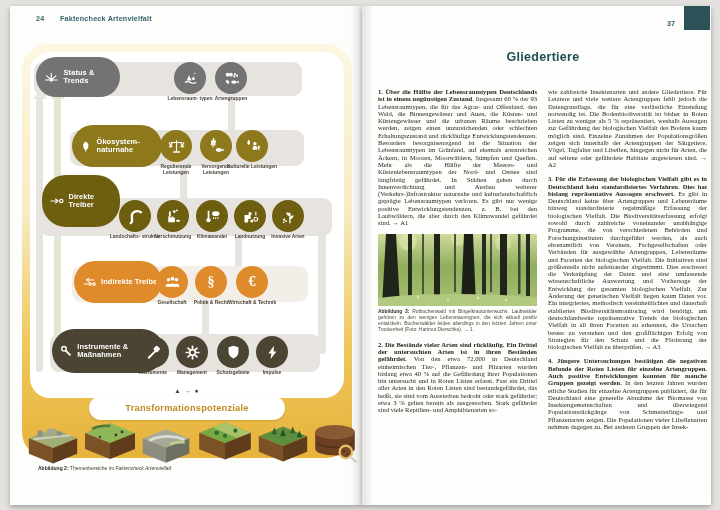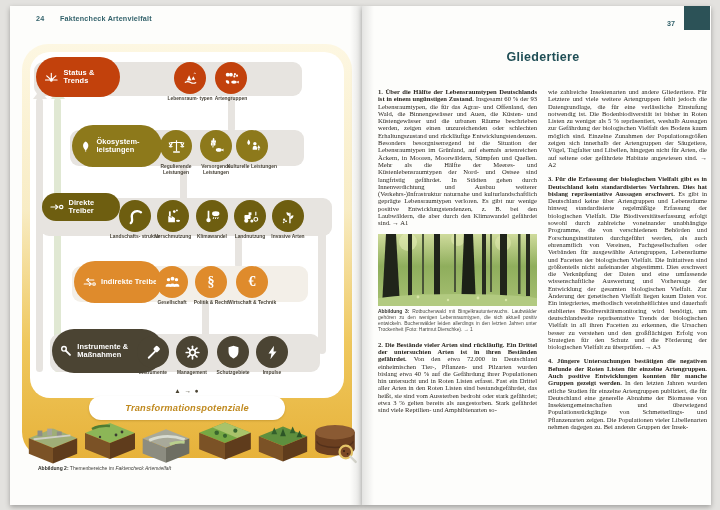--- a/index.html
+++ b/index.html
@@ -28,29 +28,29 @@
   .conn{position:absolute;background:#e7e4e0;border-radius:4px;}
   .conn.green{background:#e0e8d3;}
   .ahead{position:absolute;width:0;height:0;border-left:7px solid transparent;border-right:7px solid transparent;border-bottom:9px solid #e7e4e0;}
   .ahead.green{border-bottom-color:#e0e8d3;}
 
   .pill{position:absolute;border-radius:24px;display:flex;align-items:center;gap:4px;padding-left:7px;box-sizing:border-box;z-index:3;}
   .pill .ptxt{color:#fff;font-weight:bold;font-size:7.4px;line-height:1.12;letter-spacing:.1px;}
   .circ-item{position:absolute;width:54px;display:flex;flex-direction:column;align-items:center;z-index:3;}
   .circ{width:32px;height:32px;border-radius:50%;display:flex;align-items:center;justify-content:center;flex:0 0 auto;}
   .clabel{margin-top:2px;font-size:4.9px;font-weight:bold;color:#494439;text-align:center;line-height:1.18;}
-  .c-taupe{background:#c2410c;} .c-olive{background:#8d791b;} .c-dkolive{background:#6e5e10;}
+  .c-taupe{background:#737373;} .c-olive{background:#8d791b;} .c-dkolive{background:#6e5e10;}
   .c-orange{background:#df8b2c;} .c-dark{background:#4b4433;justify-content:center;}
   .glyphtxt{color:#fff;font-weight:bold;font-family:"Liberation Serif",serif;font-size:14px;line-height:1;}
 
   .transform-zone{position:absolute;left:0;bottom:38px;width:100%;text-align:center;}
   .tsymbols{font-size:6.5px;color:#4b4433;letter-spacing:1px;font-weight:bold;}
   .tpill{margin:2px auto 0;width:196px;height:24px;background:#fff;border-radius:13px;display:flex;
          align-items:center;justify-content:center;box-shadow:0 1px 2px rgba(120,80,0,.25);}
-  .tpill span{font-size:9.3px;font-weight:bold;color:#c08a20;letter-spacing:.2px;font-style:italic;}
+  .tpill span{font-size:9.3px;font-weight:bold;color:#c08a20;letter-spacing:.2px;}
 
   .dioramas{position:absolute;left:0;top:404px;width:352px;height:66px;z-index:4;}
   .slice{position:absolute;}
   .fig-caption{position:absolute;left:28px;top:459px;font-size:5px;color:#3c3c38;z-index:6;}
   .fig-caption b{color:#2c2c28;}
   .fig-caption i{font-style:italic;}
 
   
   .kern-title{position:absolute;left:16px;top:44px;width:330px;text-align:center;
               font-size:12.5px;font-weight:bold;color:#1f4e55;letter-spacing:.3px;}
@@ -119,21 +119,21 @@
           </div>
         <div class="clabel">Artengruppen</div>
       </div>
 
       <div class="band" style="left:40px;top:78px;width:234px;height:36px;"></div>
       <div class="pill c-olive" style="left:42px;top:73px;width:90px;height:42px;">
         <svg viewBox="0 0 20 20" width="17" height="17">
             <path d="M10 2.5 C15 5 15.5 11.5 10 16 C4.5 11.5 5 5 10 2.5 Z" fill="#fff"></path>
             <line x1="10" y1="8" x2="10" y2="18" stroke="#fff" stroke-width="1.1"></line>
           </svg>
-        <span class="ptxt">Ökosystem- leistungen</span>
+        <span class="ptxt">Ökosystem- naturnahe</span>
       </div>
       <div class="circ-item" style="left:119px;top:78px;">
         <div class="circ c-olive">
             <svg viewBox="0 0 20 20" width="19" height="19">
               <g stroke="#fff" stroke-width="1.2" fill="none">
                 <line x1="10" y1="3.5" x2="10" y2="15"></line>
                 <line x1="3.5" y1="5.8" x2="16.5" y2="5.8"></line>
                 <path d="M2.2 5.8 l1.7 3.6 l1.7 -3.6"></path>
                 <path d="M14.4 5.8 l1.7 3.6 l1.7 -3.6"></path>
                 <path d="M2.2 9.4 a1.9 1.9 0 0 0 3.4 0"></path>
@@ -168,21 +168,21 @@
               <circle cx="12.5" cy="7" r="1.8" fill="#fff"></circle>
               <path d="M10.2 13.5 v-2 a2.3 2.3 0 0 1 4.6 0 v2 Z" fill="#fff"></path>
               <path d="M16.6 8.5 l1.7 3.4 h-3.4 Z" fill="#fff"></path>
               <line x1="16.6" y1="11.9" x2="16.6" y2="14" stroke="#fff" stroke-width="1.1"></line>
             </svg>
           </div>
         <div class="clabel">Kulturelle Leistungen</div>
       </div>
 
       <div class="band" style="left:10px;top:146px;width:292px;height:38px;"></div>
-      <div class="pill c-dkolive" style="left:12px;top:141px;width:78px;height:28px;">
+      <div class="pill c-dkolive" style="left:12px;top:123px;width:78px;height:52px;">
         <svg viewBox="0 0 20 20" width="16" height="16">
             <g stroke="#fff" stroke-width="1.5" fill="none" stroke-linecap="round">
               <line x1="2.5" y1="10" x2="10.5" y2="10"></line>
               <path d="M8.5 7.5 L11.5 10 L8.5 12.5"></path>
               <circle cx="15.8" cy="10" r="2.2"></circle>
             </g>
           </svg>
         <span class="ptxt">Direkte Treiber</span>
       </div>
       <div class="circ-item" style="left:78px;top:148px;">

